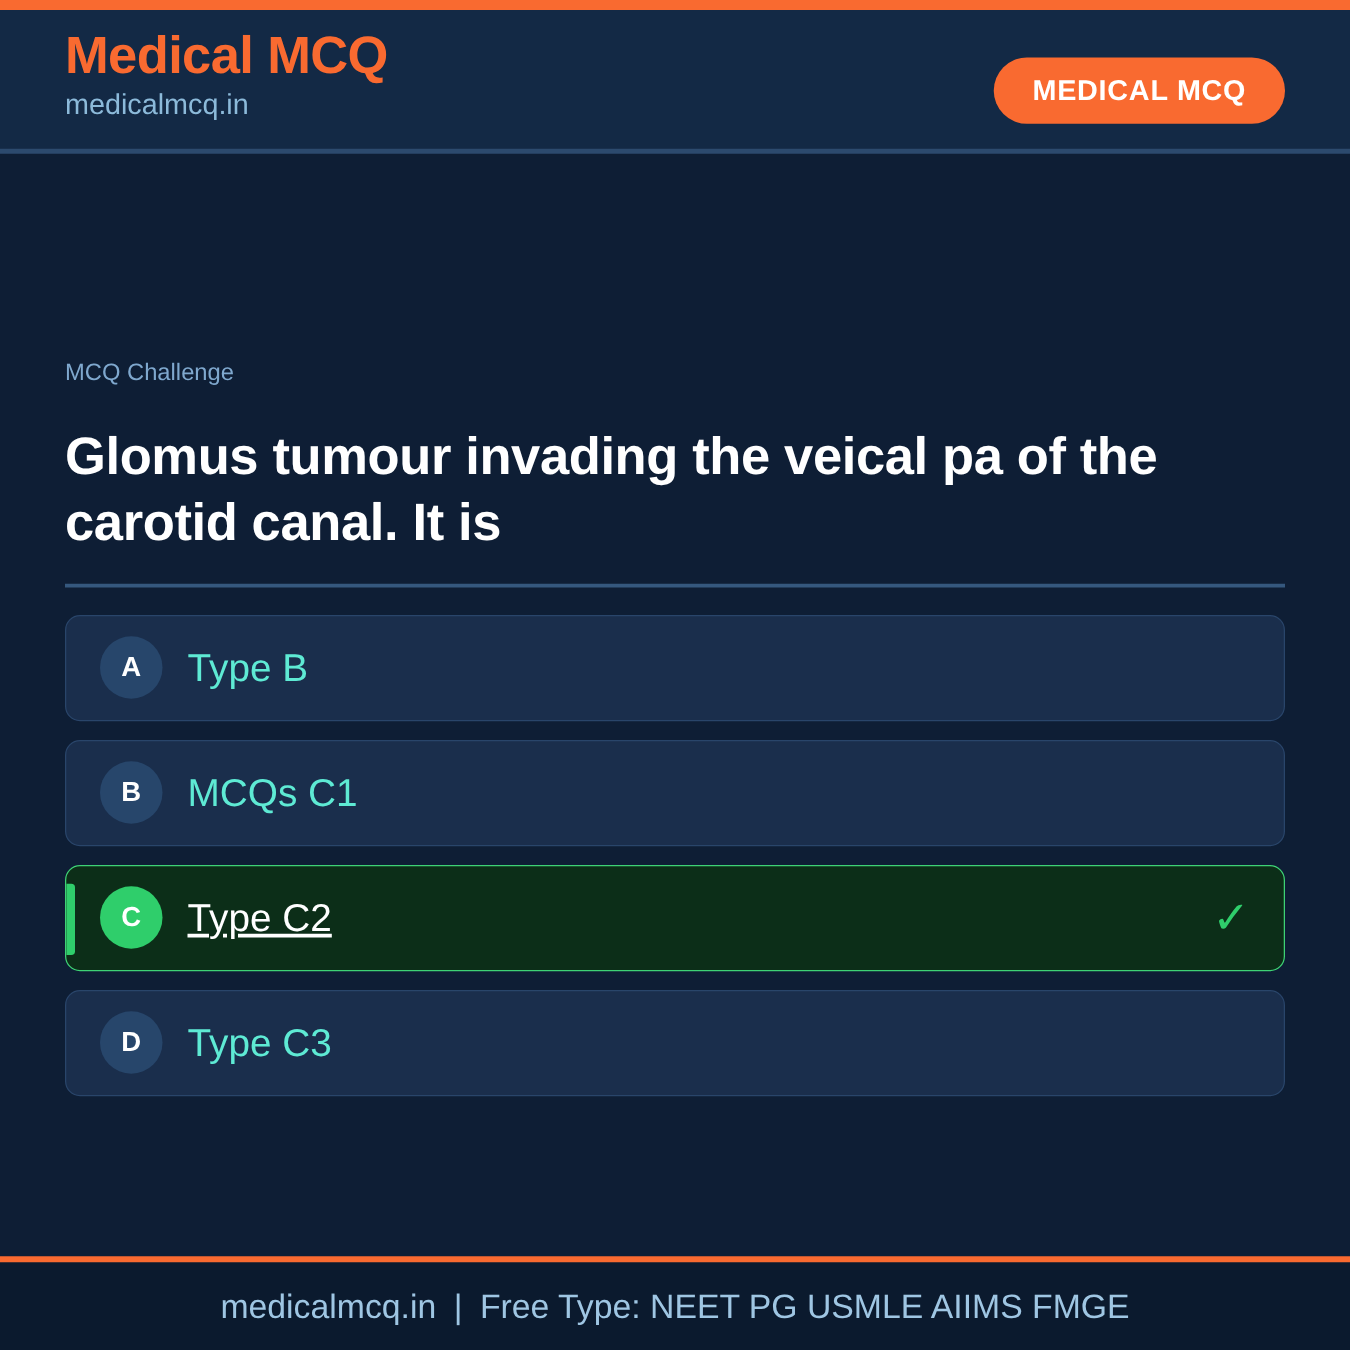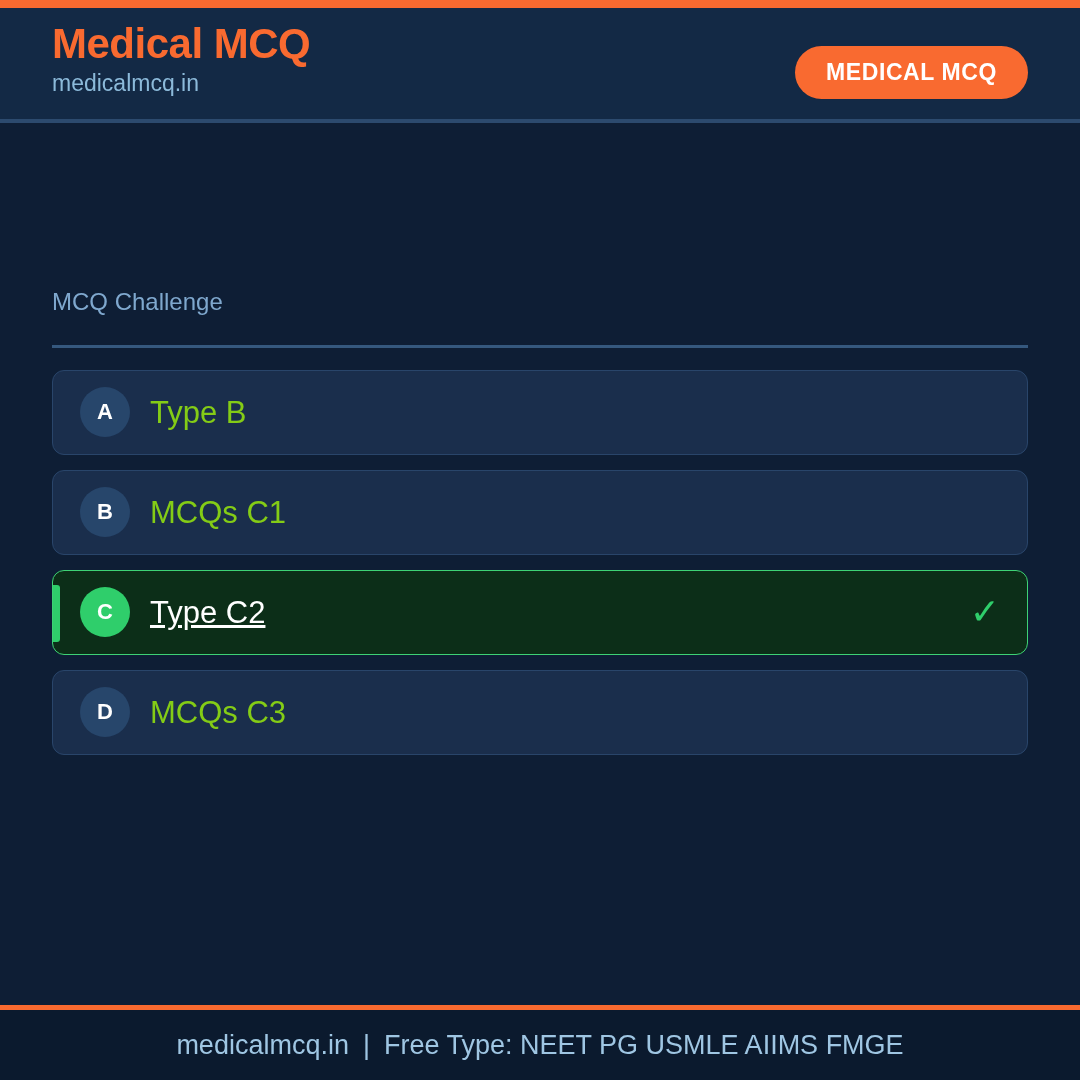--- a/index.html
+++ b/index.html
@@ -73,21 +73,21 @@
   }
 
   
   .content {
     position: absolute;
     left: 52px;
     top: 288px;
     width: 976px;
   }
   .eyebrow {
-    font-size: 24px;
+    font-size: 19px;
     color: #7fa8ce;
     line-height: 1.2;
     margin-bottom: 28px;
   }
   .question {
     font-size: 42px;
     font-weight: bold;
     color: #ffffff;
     line-height: 1.26;
     letter-spacing: -0.3px;
@@ -134,21 +134,21 @@
     color: #ffffff;
     font-size: 22px;
     font-weight: bold;
     display: flex;
     align-items: center;
     justify-content: center;
   }
   .option-label {
     margin-left: 20px;
     font-size: 31px;
-    color: #84cc16;
+    color: #5eead4;
     line-height: 1;
     white-space: nowrap;
   }
   .option-check {
     margin-left: auto;
     font-size: 36px;
     color: #2fce6b;
     line-height: 1;
     visibility: hidden;
   }
@@ -226,20 +226,21 @@
   <div class="brand">
     <div class="brand-title">Medical MCQ</div>
     <div class="brand-sub">medicalmcq.in</div>
   </div>
   <div class="brand-pill">MEDICAL MCQ</div>
 </div>
 <div class="header-divider"></div>
 
 <div class="content">
   <div class="eyebrow">MCQ Challenge</div>
+  <div class="question">Glomus tumour invading the veical pa of the carotid canal. It is</div>
   <div class="q-divider"></div>
 
   <div class="options">
 
     <div class="option">
 
       <div class="option-badge">A</div>
       <div class="option-label">Type B</div>
       <div class="option-check">✓</div>
     </div>
@@ -254,21 +255,21 @@
     <div class="option correct">
       <div class="option-accent"></div>
       <div class="option-badge">C</div>
       <div class="option-label">Type C2</div>
       <div class="option-check">✓</div>
     </div>
 
     <div class="option">
 
       <div class="option-badge">D</div>
-      <div class="option-label">MCQs C3</div>
+      <div class="option-label">Type C3</div>
       <div class="option-check">✓</div>
     </div>
 
   </div>
 </div>
 
 <div class="footer-accent"></div>
 <div class="footer">
   <div class="footer-text">
     <span>medicalmcq.in</span><span class="footer-sep">|</span><span>Free Type:</span>&nbsp;<span class="footer-exams">NEET PG  USMLE  AIIMS  FMGE</span>

